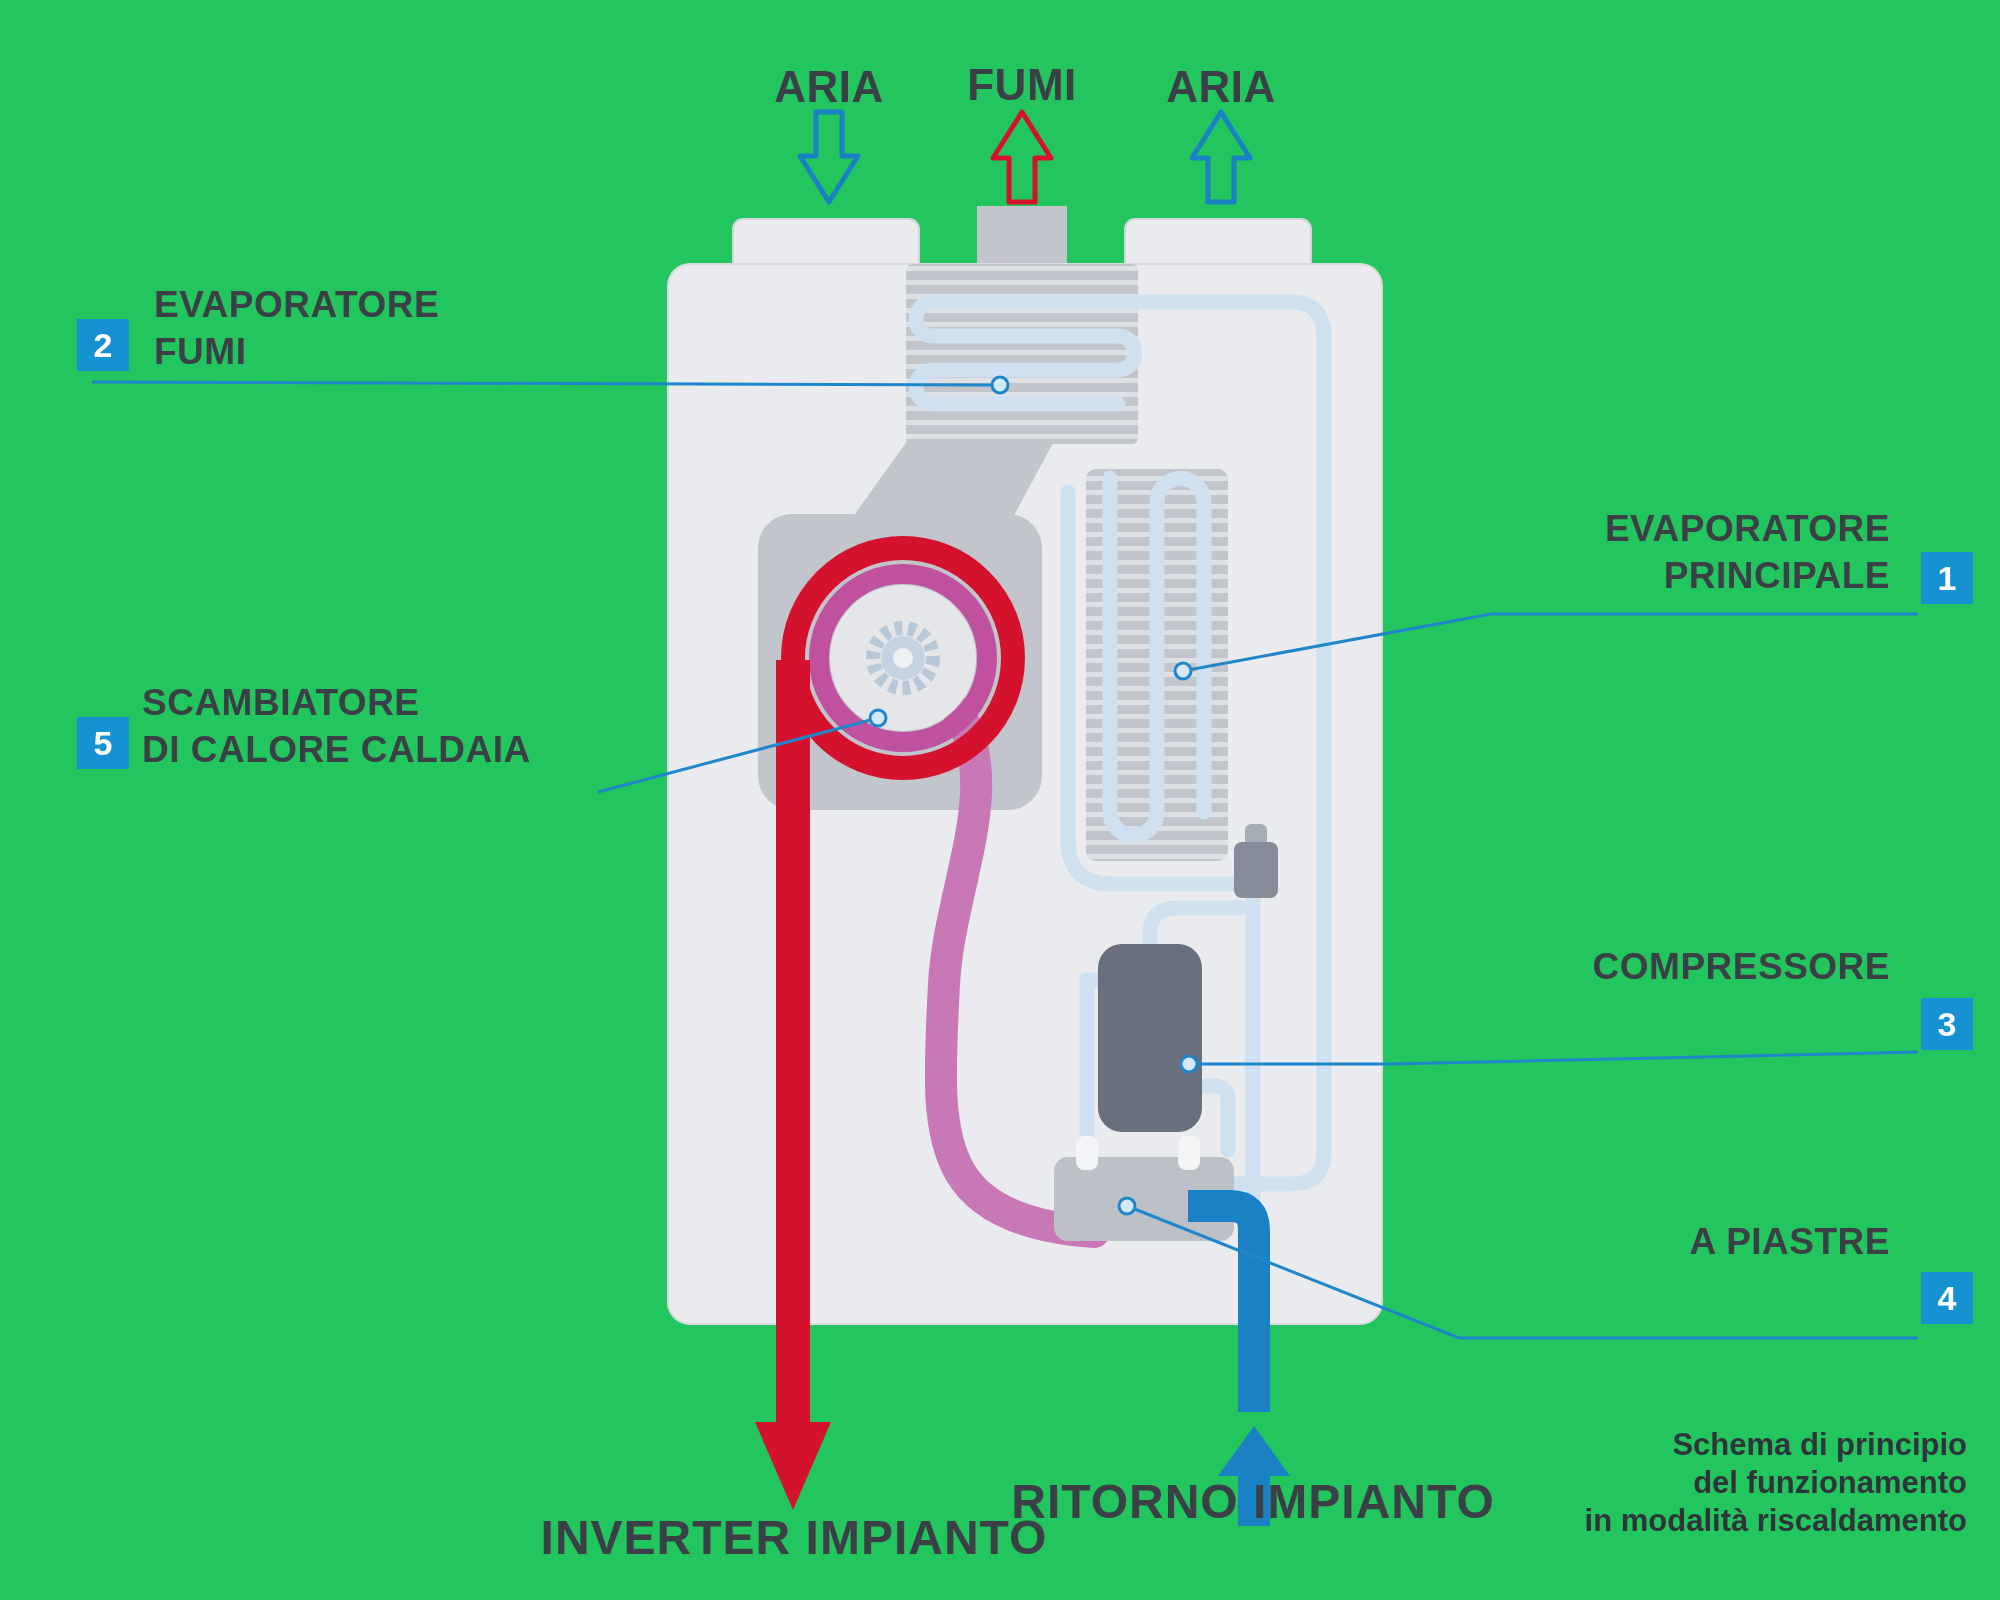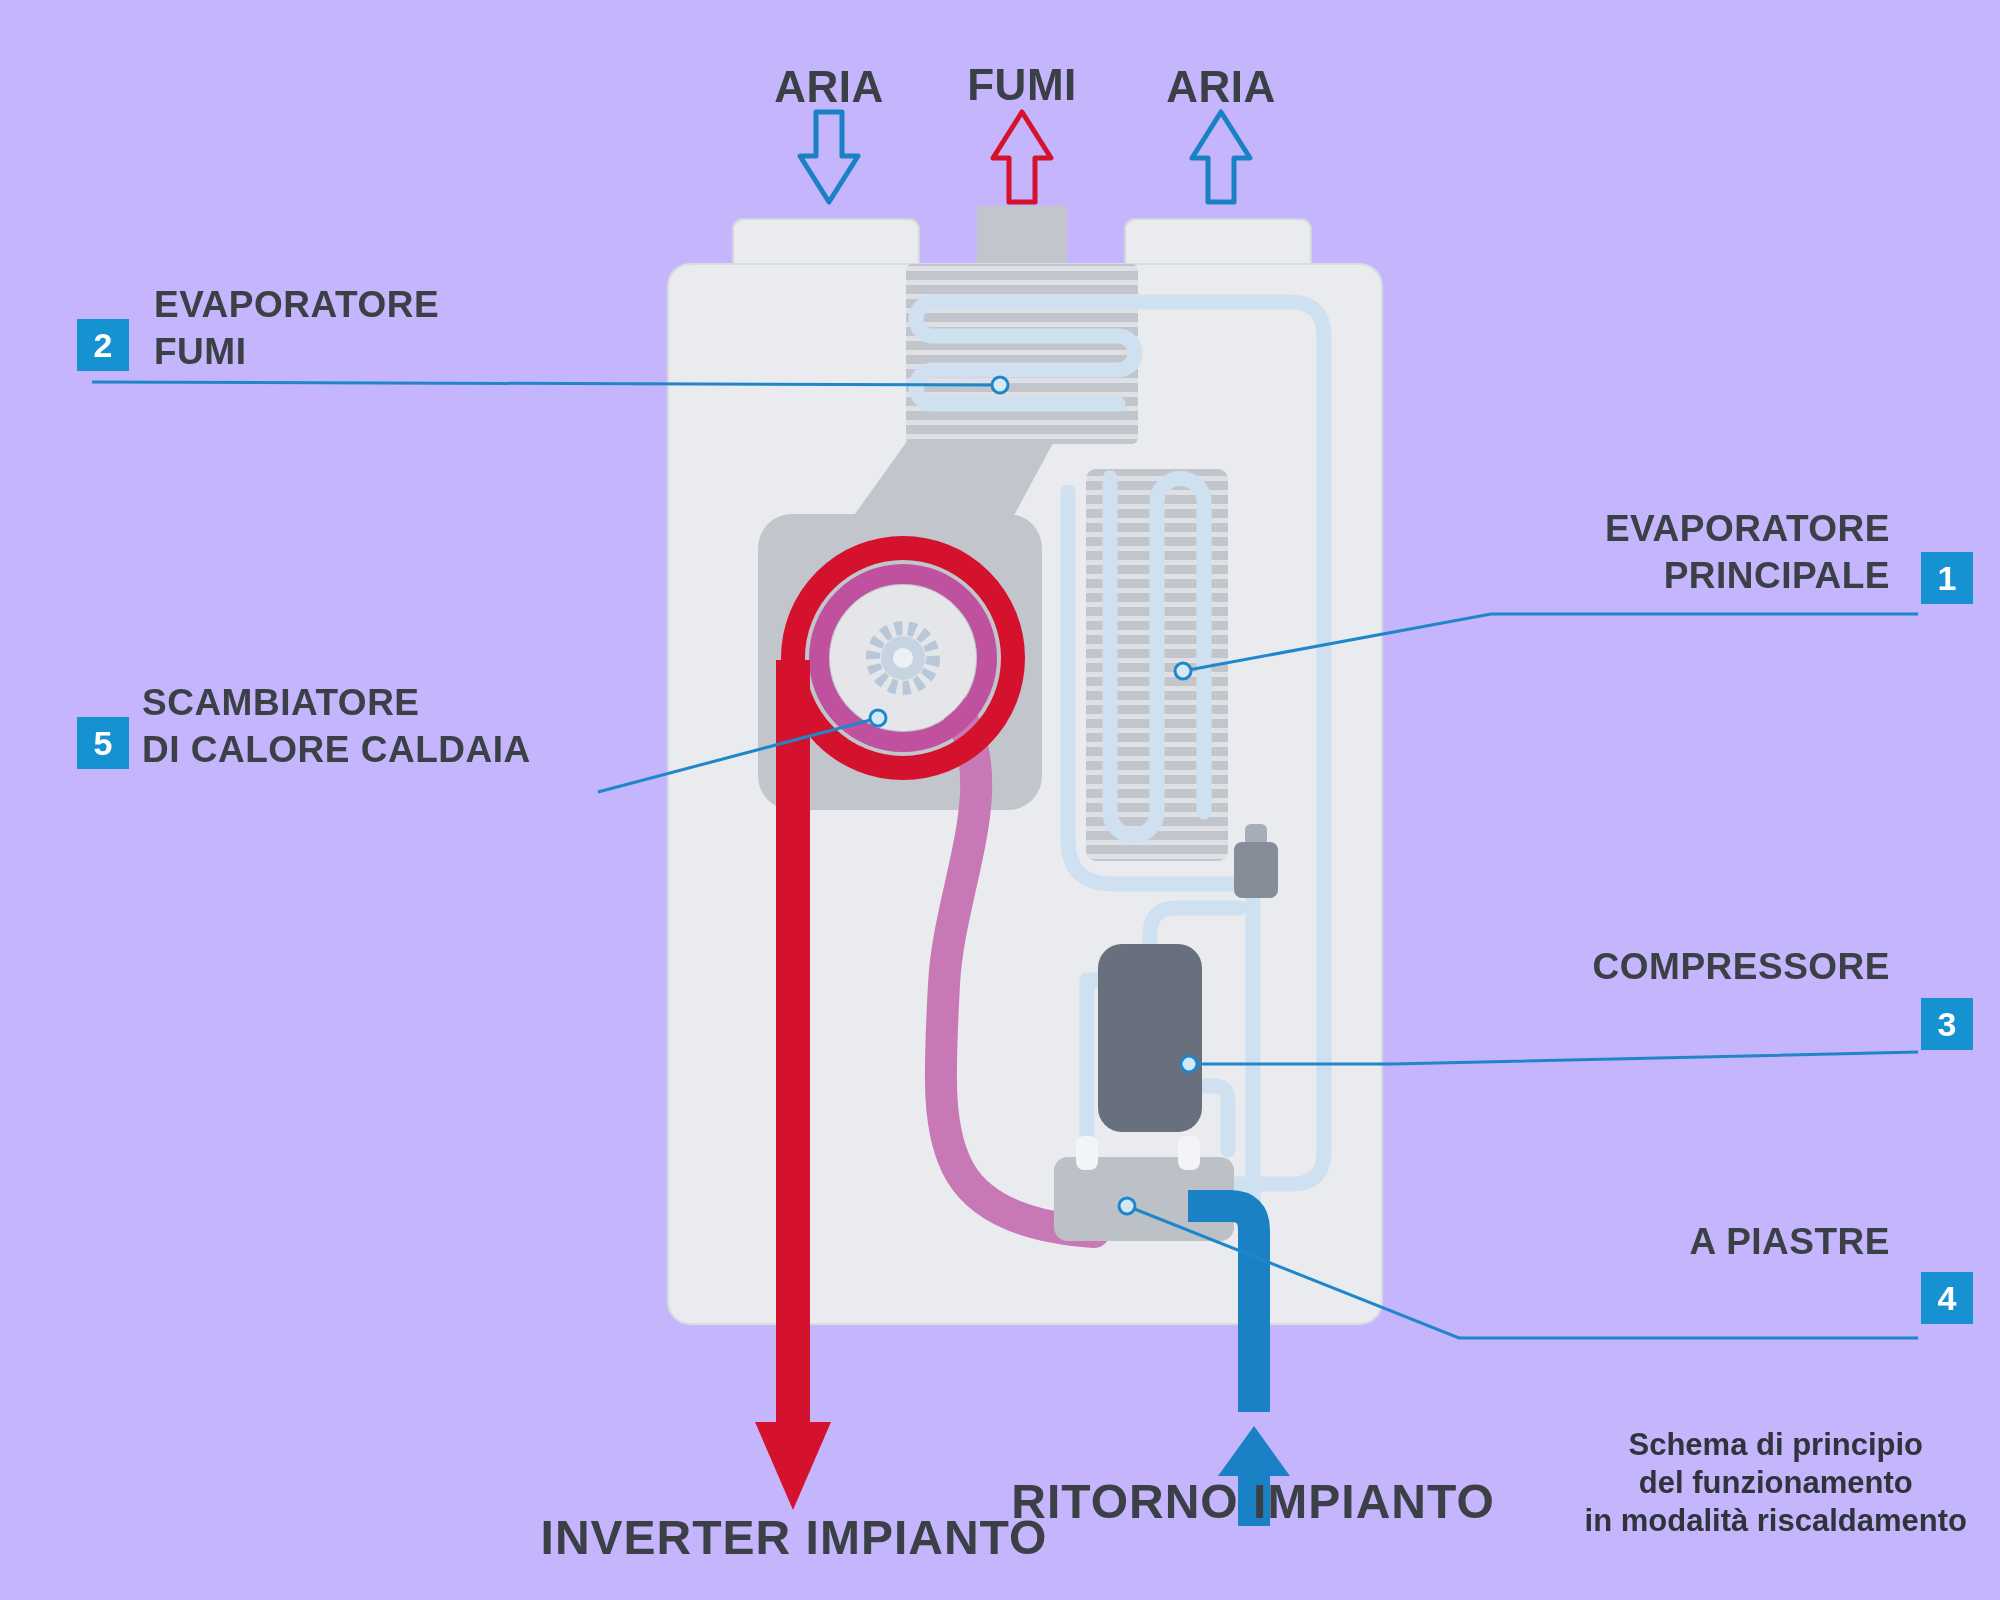--- a/index.html
+++ b/index.html
@@ -1,32 +1,32 @@
 <!DOCTYPE html>
 <html><head>
 <meta charset="utf-8">
 <style>
   html,body{margin:0;padding:0;}
   body{background:#7ba47b;}
   .canvas{
-    position:relative;width:2000px;height:1600px;background:#c4b5fd;
+    position:relative;width:2000px;height:1600px;background:#22c55e;
     font-family:"Liberation Sans","DejaVu Sans",sans-serif;overflow:hidden;
   }
   .svg-layer{position:absolute;left:0;top:0;}
   .label{position:absolute;color:#3b4046;font-weight:bold;letter-spacing:.5px;white-space:nowrap;}
   .top-label{font-size:44px;transform:translateX(-50%);}
   .callout-text{font-size:37px;line-height:47px;}
   .callout-text.right{text-align:right;}
   .badge{
     position:absolute;width:52px;height:52px;background:#1691d2;color:#fff;
     font-size:34px;font-weight:bold;display:flex;align-items:center;justify-content:center;
     font-family:"Liberation Sans","DejaVu Sans",sans-serif;
   }
   .bottom-label{font-size:48px;transform:translateX(-50%);letter-spacing:1px;}
-  .caption{position:absolute;text-align:center;font-size:31px;line-height:38px;color:#2f343a;font-weight:bold;}
+  .caption{position:absolute;text-align:right;font-size:31px;line-height:38px;color:#2f343a;font-weight:bold;}
 </style>
 </head>
 <body>
 
 <div class="canvas">
 
   <svg class="svg-layer" width="2000" height="1600" viewBox="0 0 2000 1600">
     <defs>
       <pattern id="fins" x="0" y="0" width="10" height="14" patternUnits="userSpaceOnUse">
         <rect width="10" height="14" fill="#c2c6cc"></rect>

